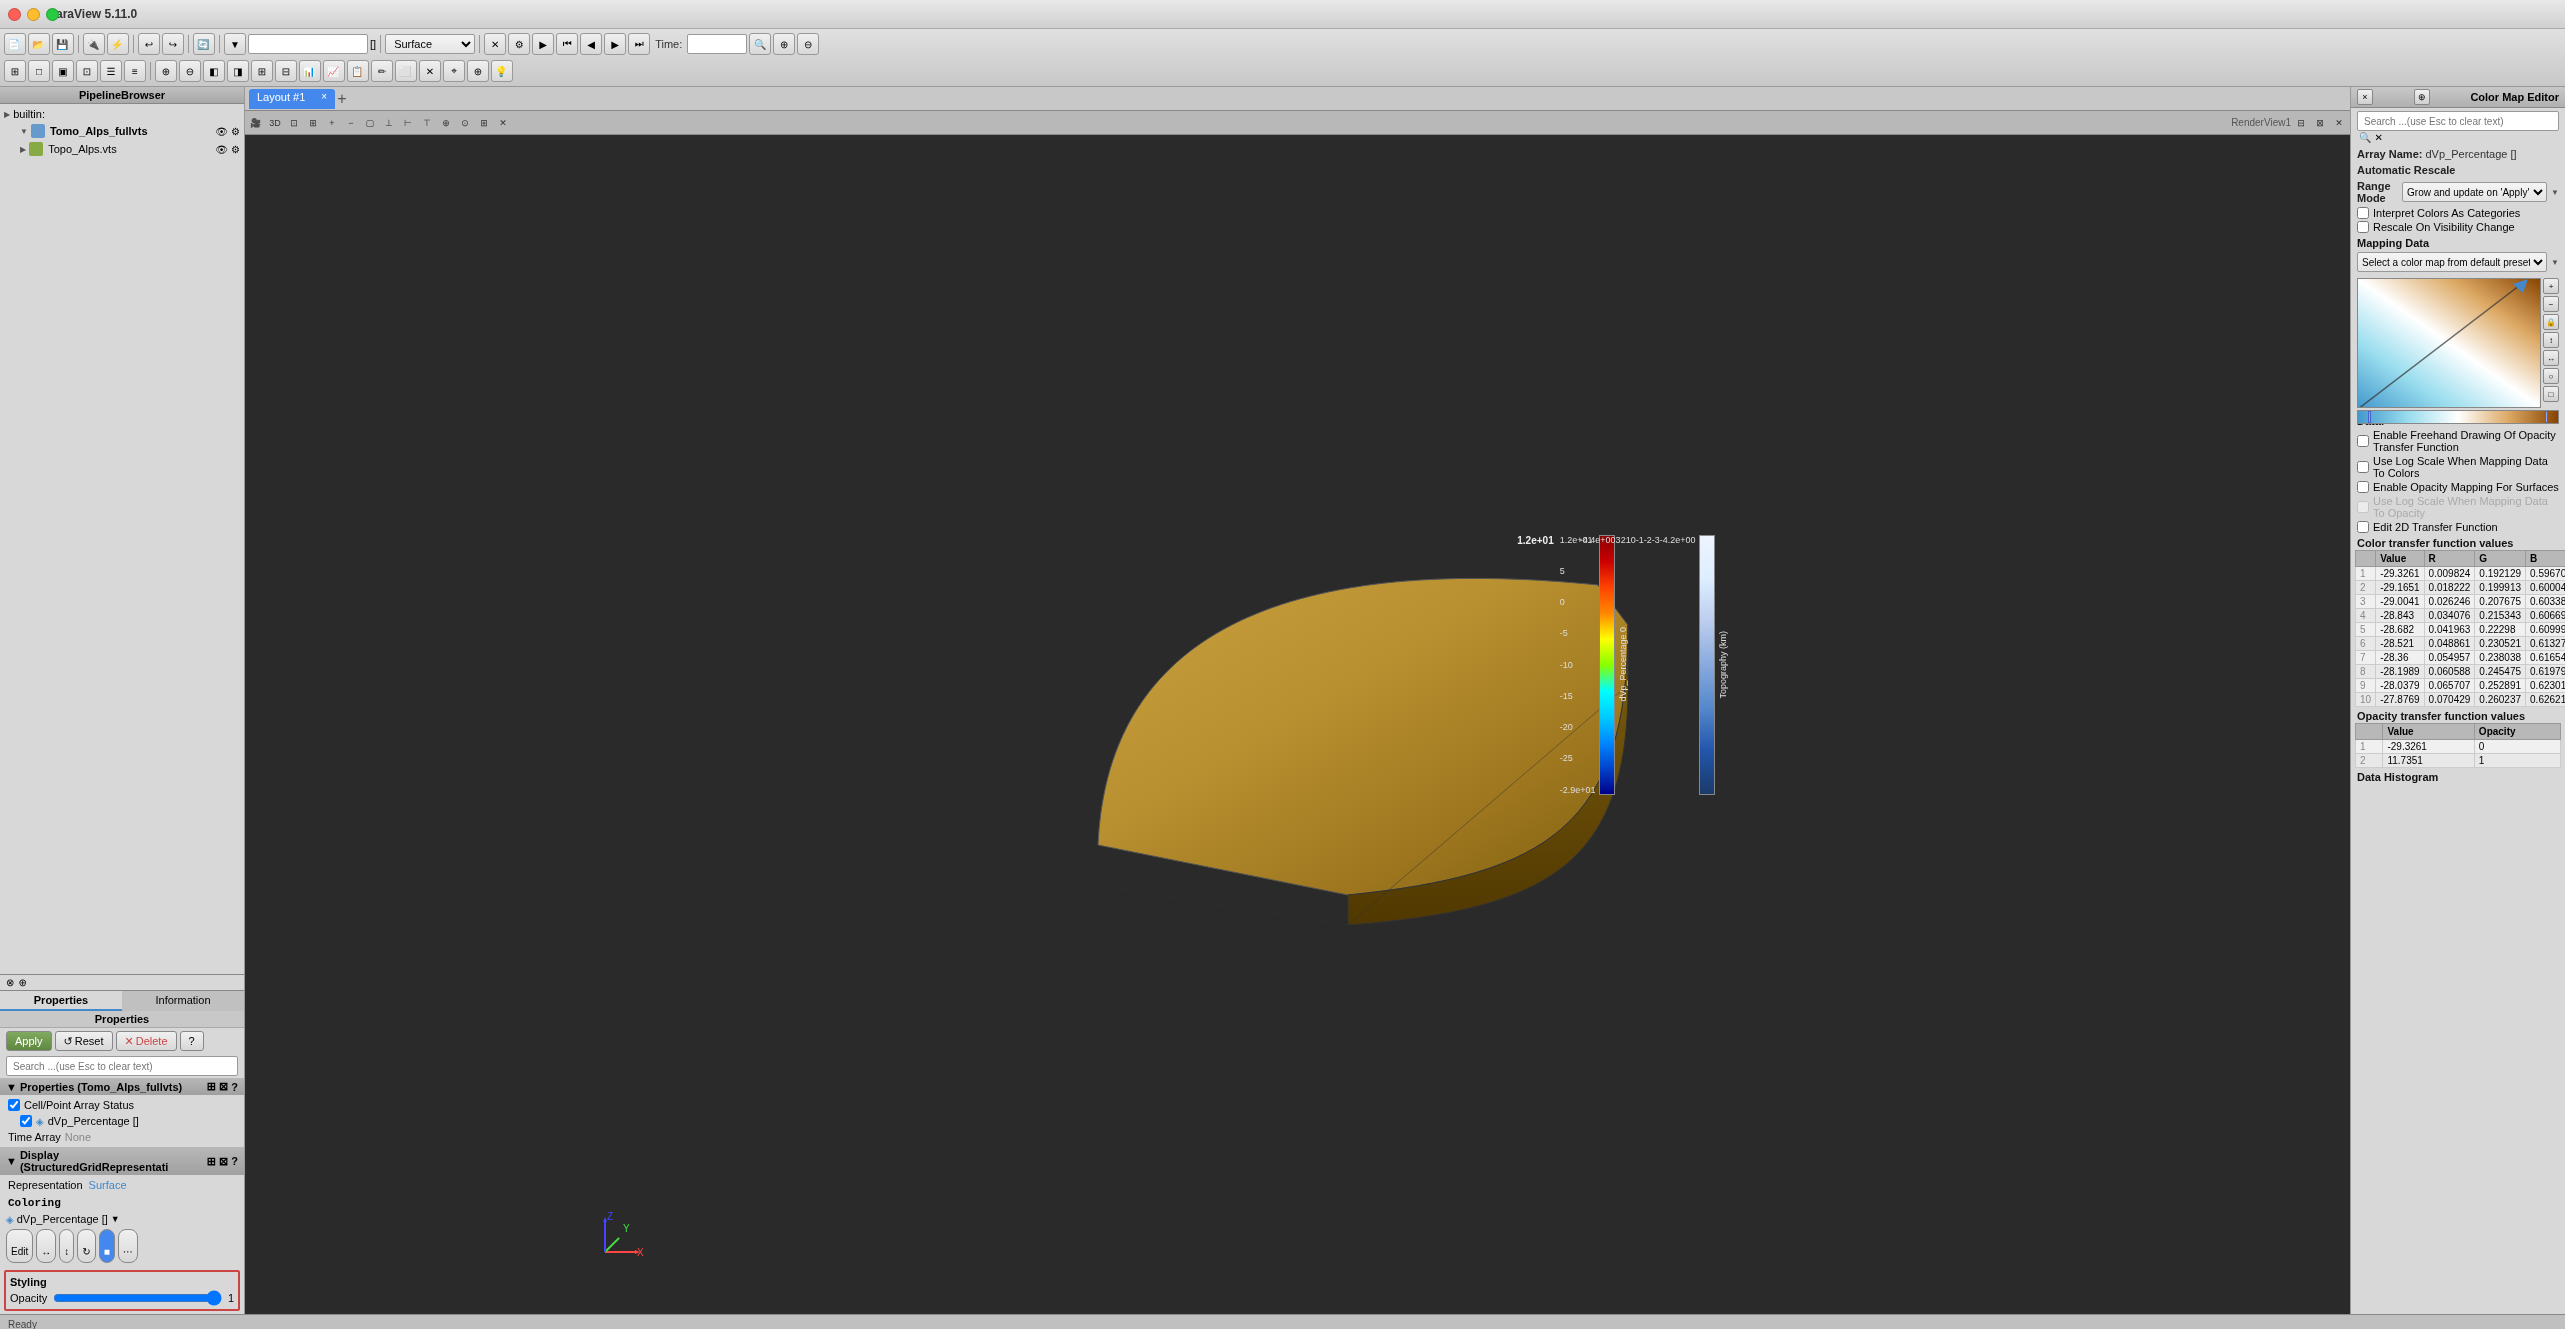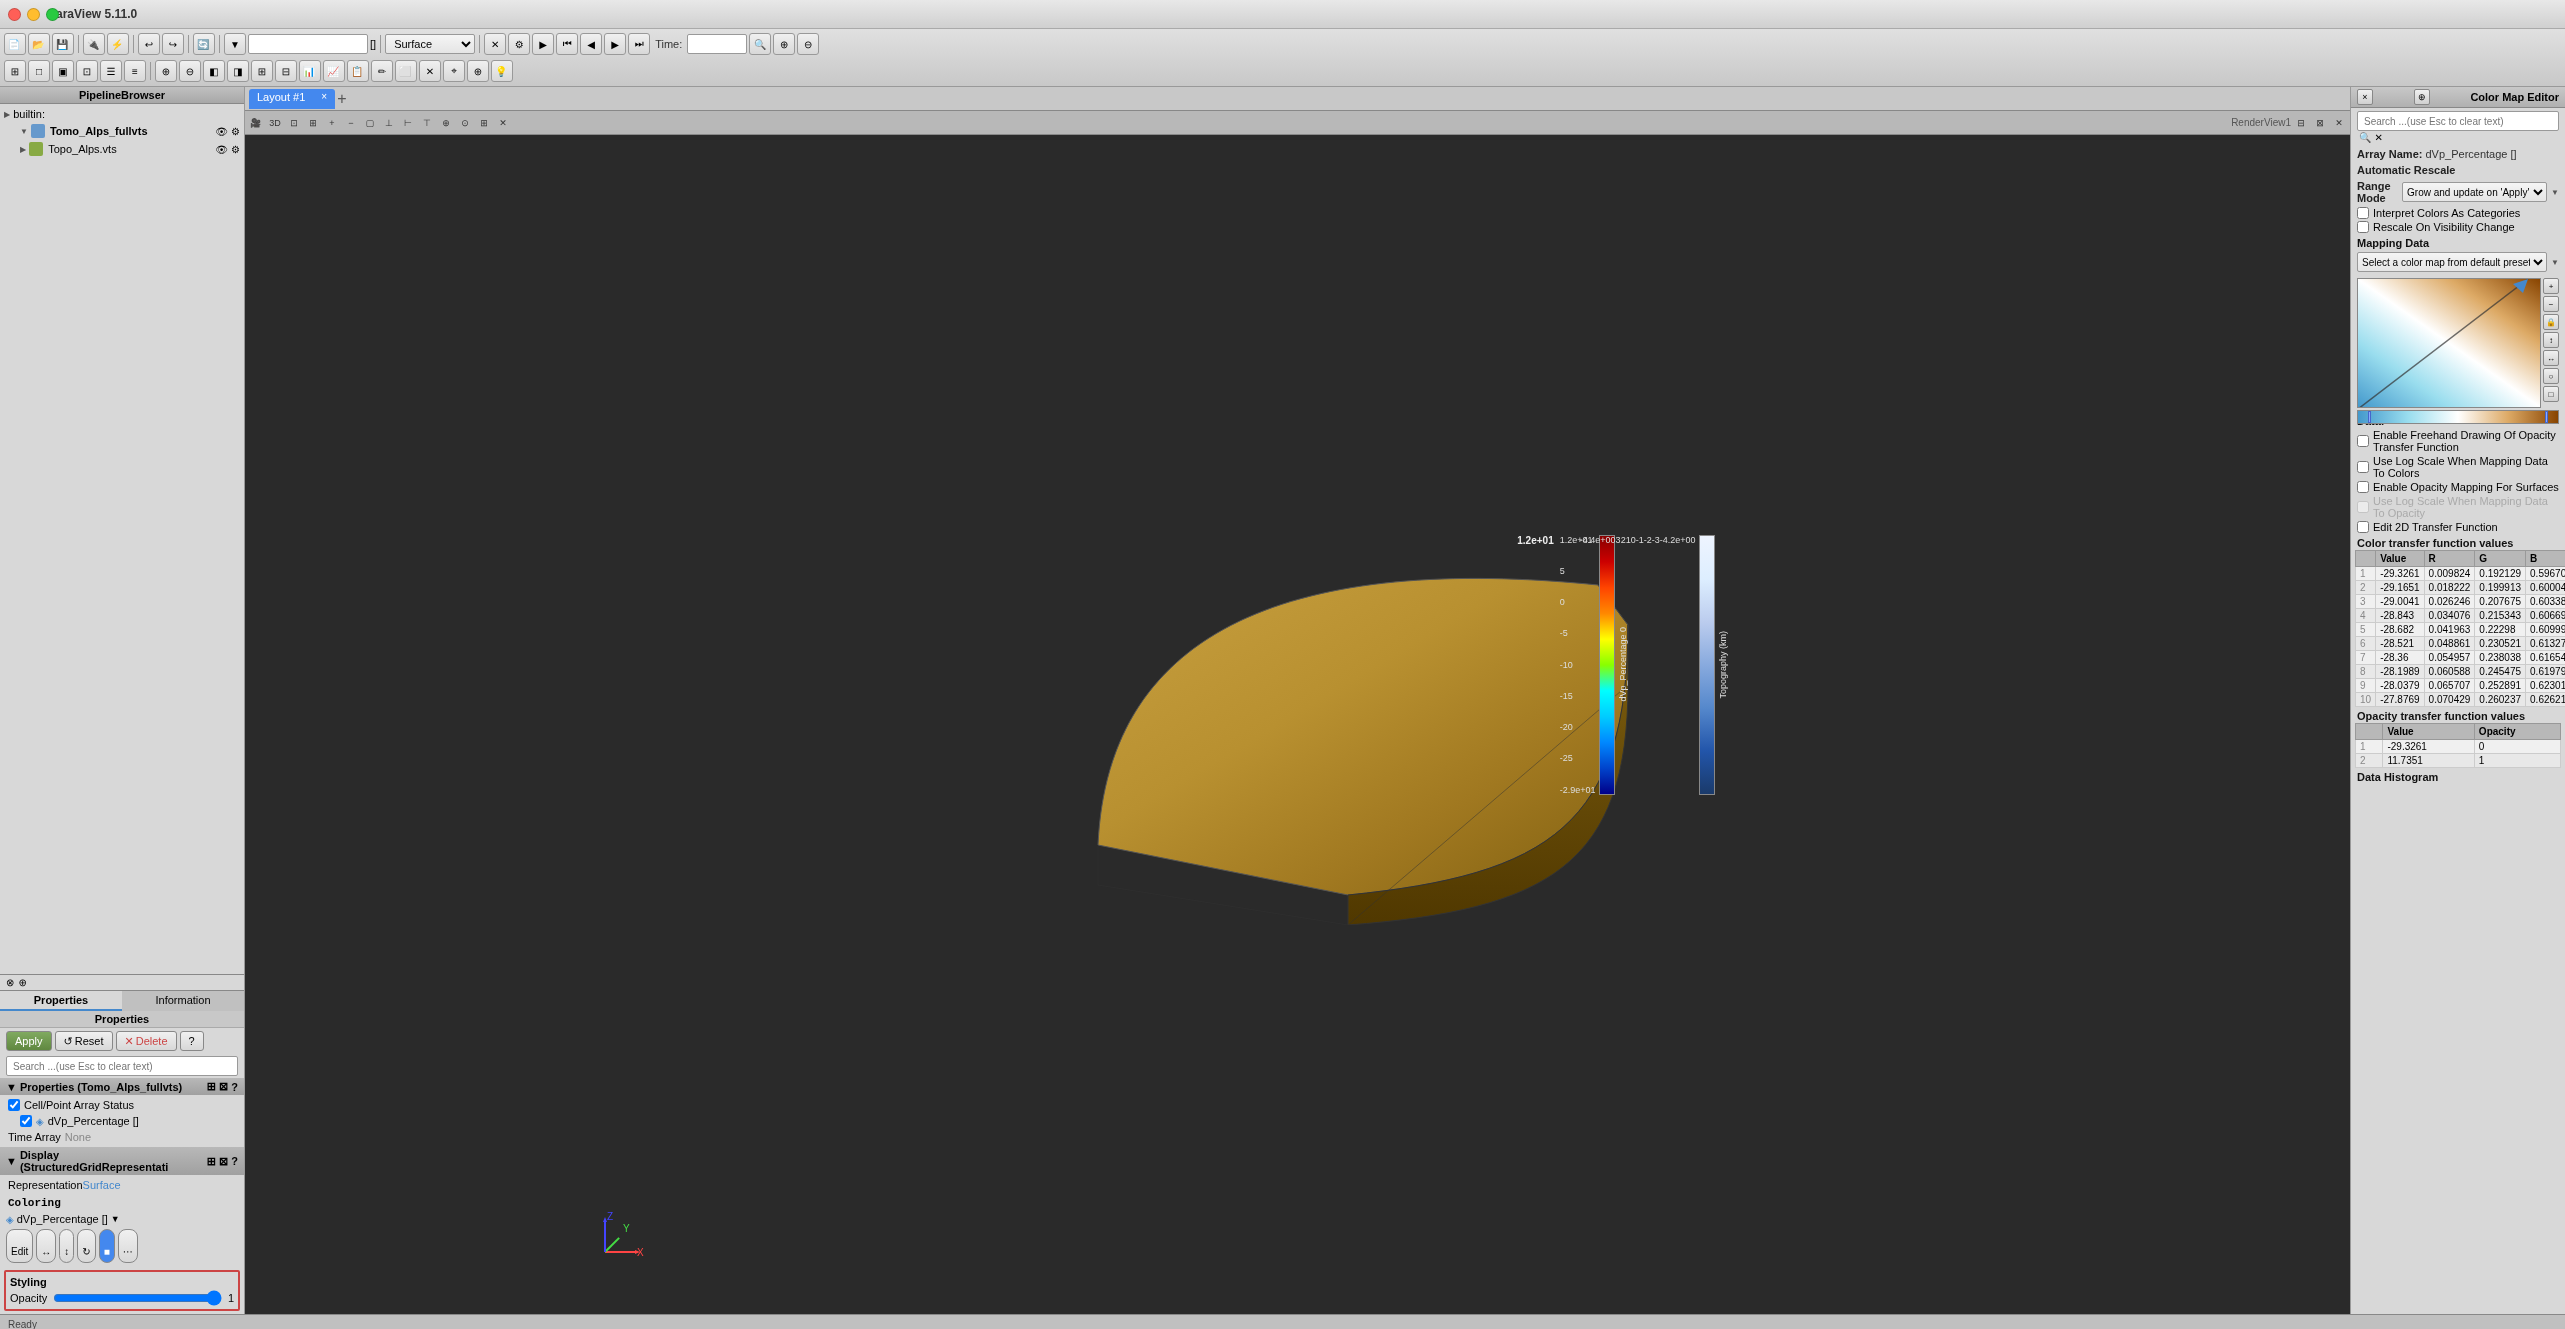--- a/index.html
+++ b/index.html
@@ -47,21 +47,21 @@
     .help-btn { background: linear-gradient(to bottom, #f0f0f0, #d8d8d8); }
     #search-props { width: 100%; padding: 0 6px; margin: 2px 0; box-sizing: border-box; }
     .search-field { width: 100%; height: 20px; padding: 0 6px; border: 1px solid #999; border-radius: 2px; background: white; font-size: 10px; color: #888; }
     .section-header { background: linear-gradient(to bottom, #b8b8b8, #a0a0a0); padding: 2px 6px; font-size: 11px; font-weight: 600; display: flex; align-items: center; gap: 3px; margin: 2px 0; }
     .prop-row { padding: 2px 8px; display: flex; align-items: center; gap: 4px; font-size: 11px; }
     .prop-check { width: 12px; height: 12px; }
     .prop-label { font-size: 11px; }
     .time-row { display: flex; align-items: center; gap: 4px; padding: 2px 8px; font-size: 11px; }
     .time-val { color: #888; }
     .display-header { background: linear-gradient(to bottom, #b8b8b8, #a0a0a0); padding: 2px 6px; font-size: 11px; font-weight: 600; display: flex; align-items: center; gap: 3px; margin: 2px 0; }
-    .rep-row { display: flex; align-items: center; padding: 2px 8px; font-size: 11px; }
+    .rep-row { display: flex; align-items: center; gap: 6px; padding: 2px 8px; font-size: 11px; }
     .coloring-section { padding: 2px 0; }
     .coloring-header { font-size: 11px; font-weight: 600; padding: 2px 8px; font-family: Liberation Mono, monospace; }
     .color-row { display: flex; align-items: center; gap: 3px; padding: 2px 6px; font-size: 11px; }
     .color-btn-sm { height: 18px; padding: 16px 4px; border: 1px solid #888; border-radius: 8px; font-size: 10px; cursor: pointer; background: linear-gradient(to bottom, #f0f0f0, #d8d8d8); }
     .styling-box { border: 2px solid #cc4444; margin: 3px 4px; padding: 4px; border-radius: 2px; }
     .styling-header { font-size: 11px; font-weight: 600; margin-bottom: 3px; }
     .opacity-row { display: flex; align-items: center; gap: 6px; font-size: 11px; }
     .opacity-slider { flex: 1; height: 14px; cursor: pointer; }
     .opacity-val { font-size: 11px; }
 

